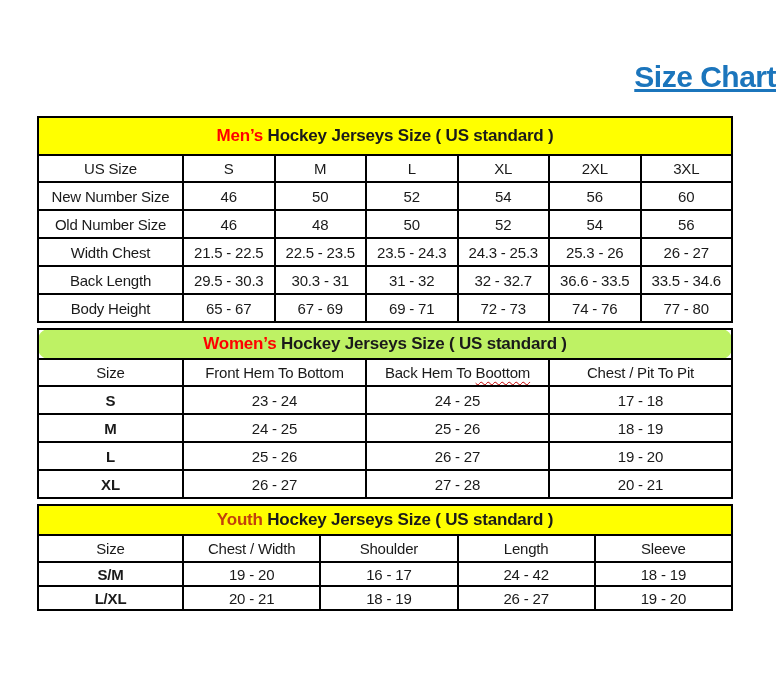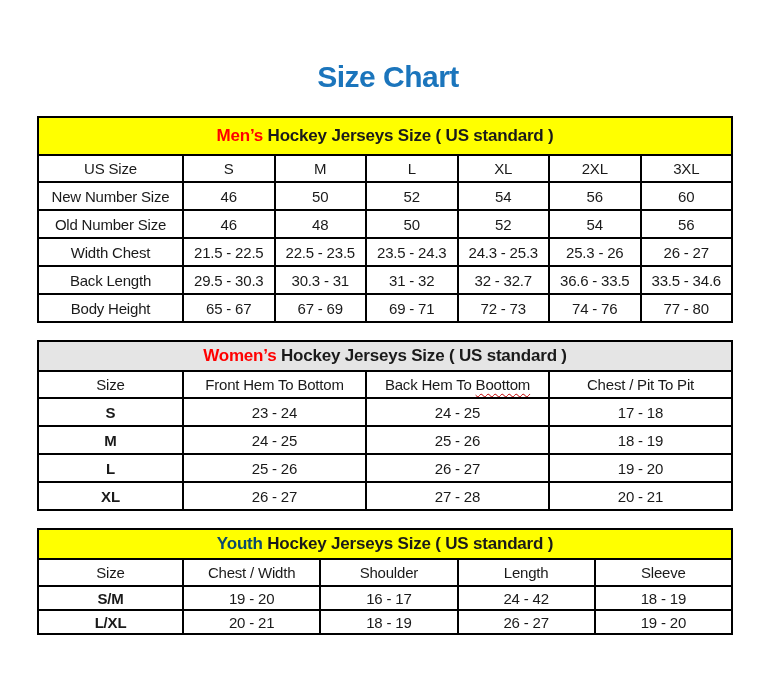--- a/index.html
+++ b/index.html
@@ -5,34 +5,35 @@
   * { box-sizing: border-box; }
   html, body {
     margin: 0; padding: 0;
     width: 776px; height: 692px;
     background: #ffffff;
     font-family: "Liberation Sans", sans-serif;
     overflow: hidden;
   }
   .title {
     margin: 60px 0 22px 0;
-    text-align: center;
+    text-align: right;
     font-size: 30px;
     font-weight: bold;
     letter-spacing: -0.5px;
+    text-decoration: underline;
   }
   .tables-wrap {
     width: 696px;
     margin: 0 auto 0 37px;
   }
   table.size-table {
     border-collapse: collapse;
     table-layout: fixed;
     width: 696px;
-    margin-bottom: 17px;
+    margin-bottom: 5px;
   }
   table.size-table td, table.size-table th {
     border: 2px solid #000000;
     text-align: center;
     vertical-align: middle;
     font-size: 15px;
     color: #1a1a1a;
     padding: 2px 3px;
     letter-spacing: -0.2px;
     overflow: hidden;
@@ -135,21 +136,21 @@
     </table>
     <table class="size-table womens">
       <colgroup>
         <col style="width: 145px;">
         <col>
         <col>
         <col>
       </colgroup>
       <tbody>
         <tr>
-          <td colspan="4" class="banner" style="background: #e5e5e5;"><span style="color: rgb(255, 0, 0);">Women’s</span><span> Hockey Jerseys Size ( US standard )</span></td>
+          <td colspan="4" class="banner" style="background: #bef264; border-radius: 11px;"><span style="color: rgb(255, 0, 0);">Women’s</span><span> Hockey Jerseys Size ( US standard )</span></td>
         </tr>
         <tr>
           <th>Size</th>
           <th>Front Hem To Bottom</th>
           <th>Back Hem To <span class="squiggle">Boottom</span></th>
           <th>Chest / Pit To Pit</th>
         </tr>
         <tr>
           <td class="cell row-label bold">S</td>
           <td class="cell">23 - 24</td>
@@ -179,21 +180,21 @@
     <table class="size-table youth">
       <colgroup>
         <col style="width: 145px;">
         <col>
         <col>
         <col>
         <col>
       </colgroup>
       <tbody>
         <tr>
-          <td colspan="5" class="banner" style="background: rgb(255, 255, 0);"><span style="color: #0c4a6e;">Youth</span><span> Hockey Jerseys Size ( US standard )</span></td>
+          <td colspan="5" class="banner" style="background: rgb(255, 255, 0);"><span style="color: #c2410c;">Youth</span><span> Hockey Jerseys Size ( US standard )</span></td>
         </tr>
         <tr>
           <th>Size</th>
           <th>Chest / Width</th>
           <th>Shoulder</th>
           <th>Length</th>
           <th>Sleeve</th>
         </tr>
         <tr>
           <td class="cell row-label bold">S/M</td>

